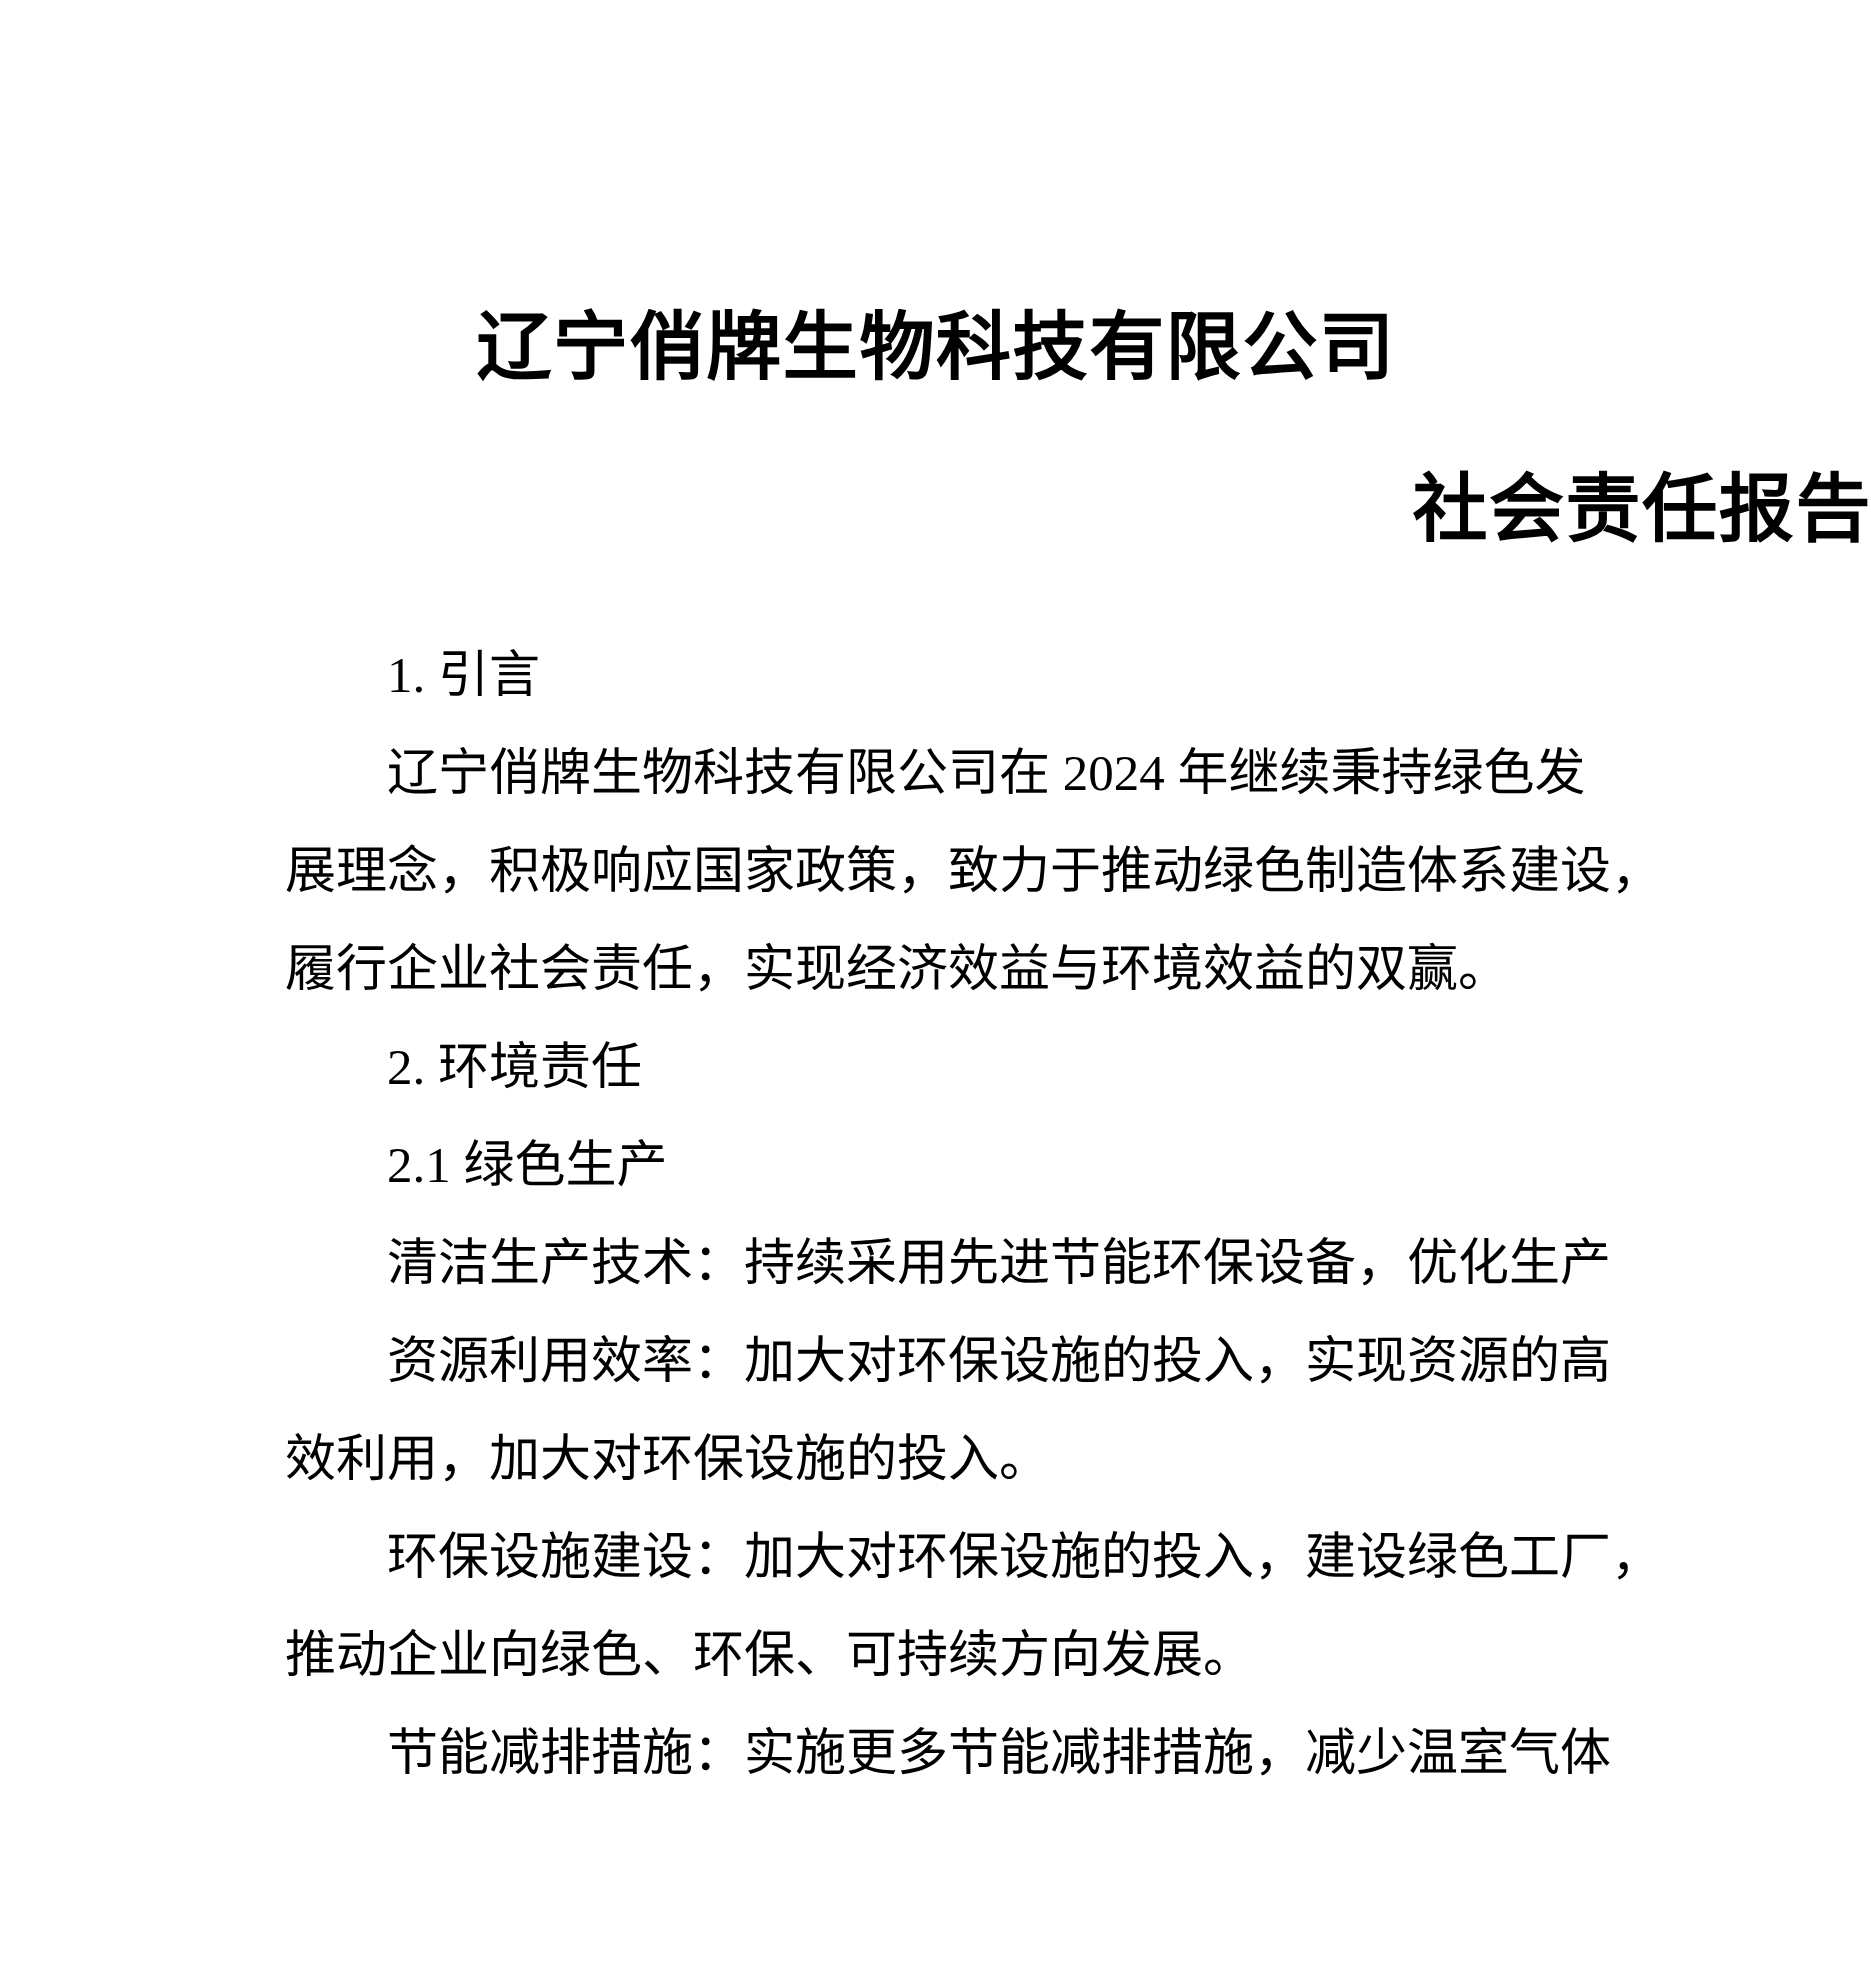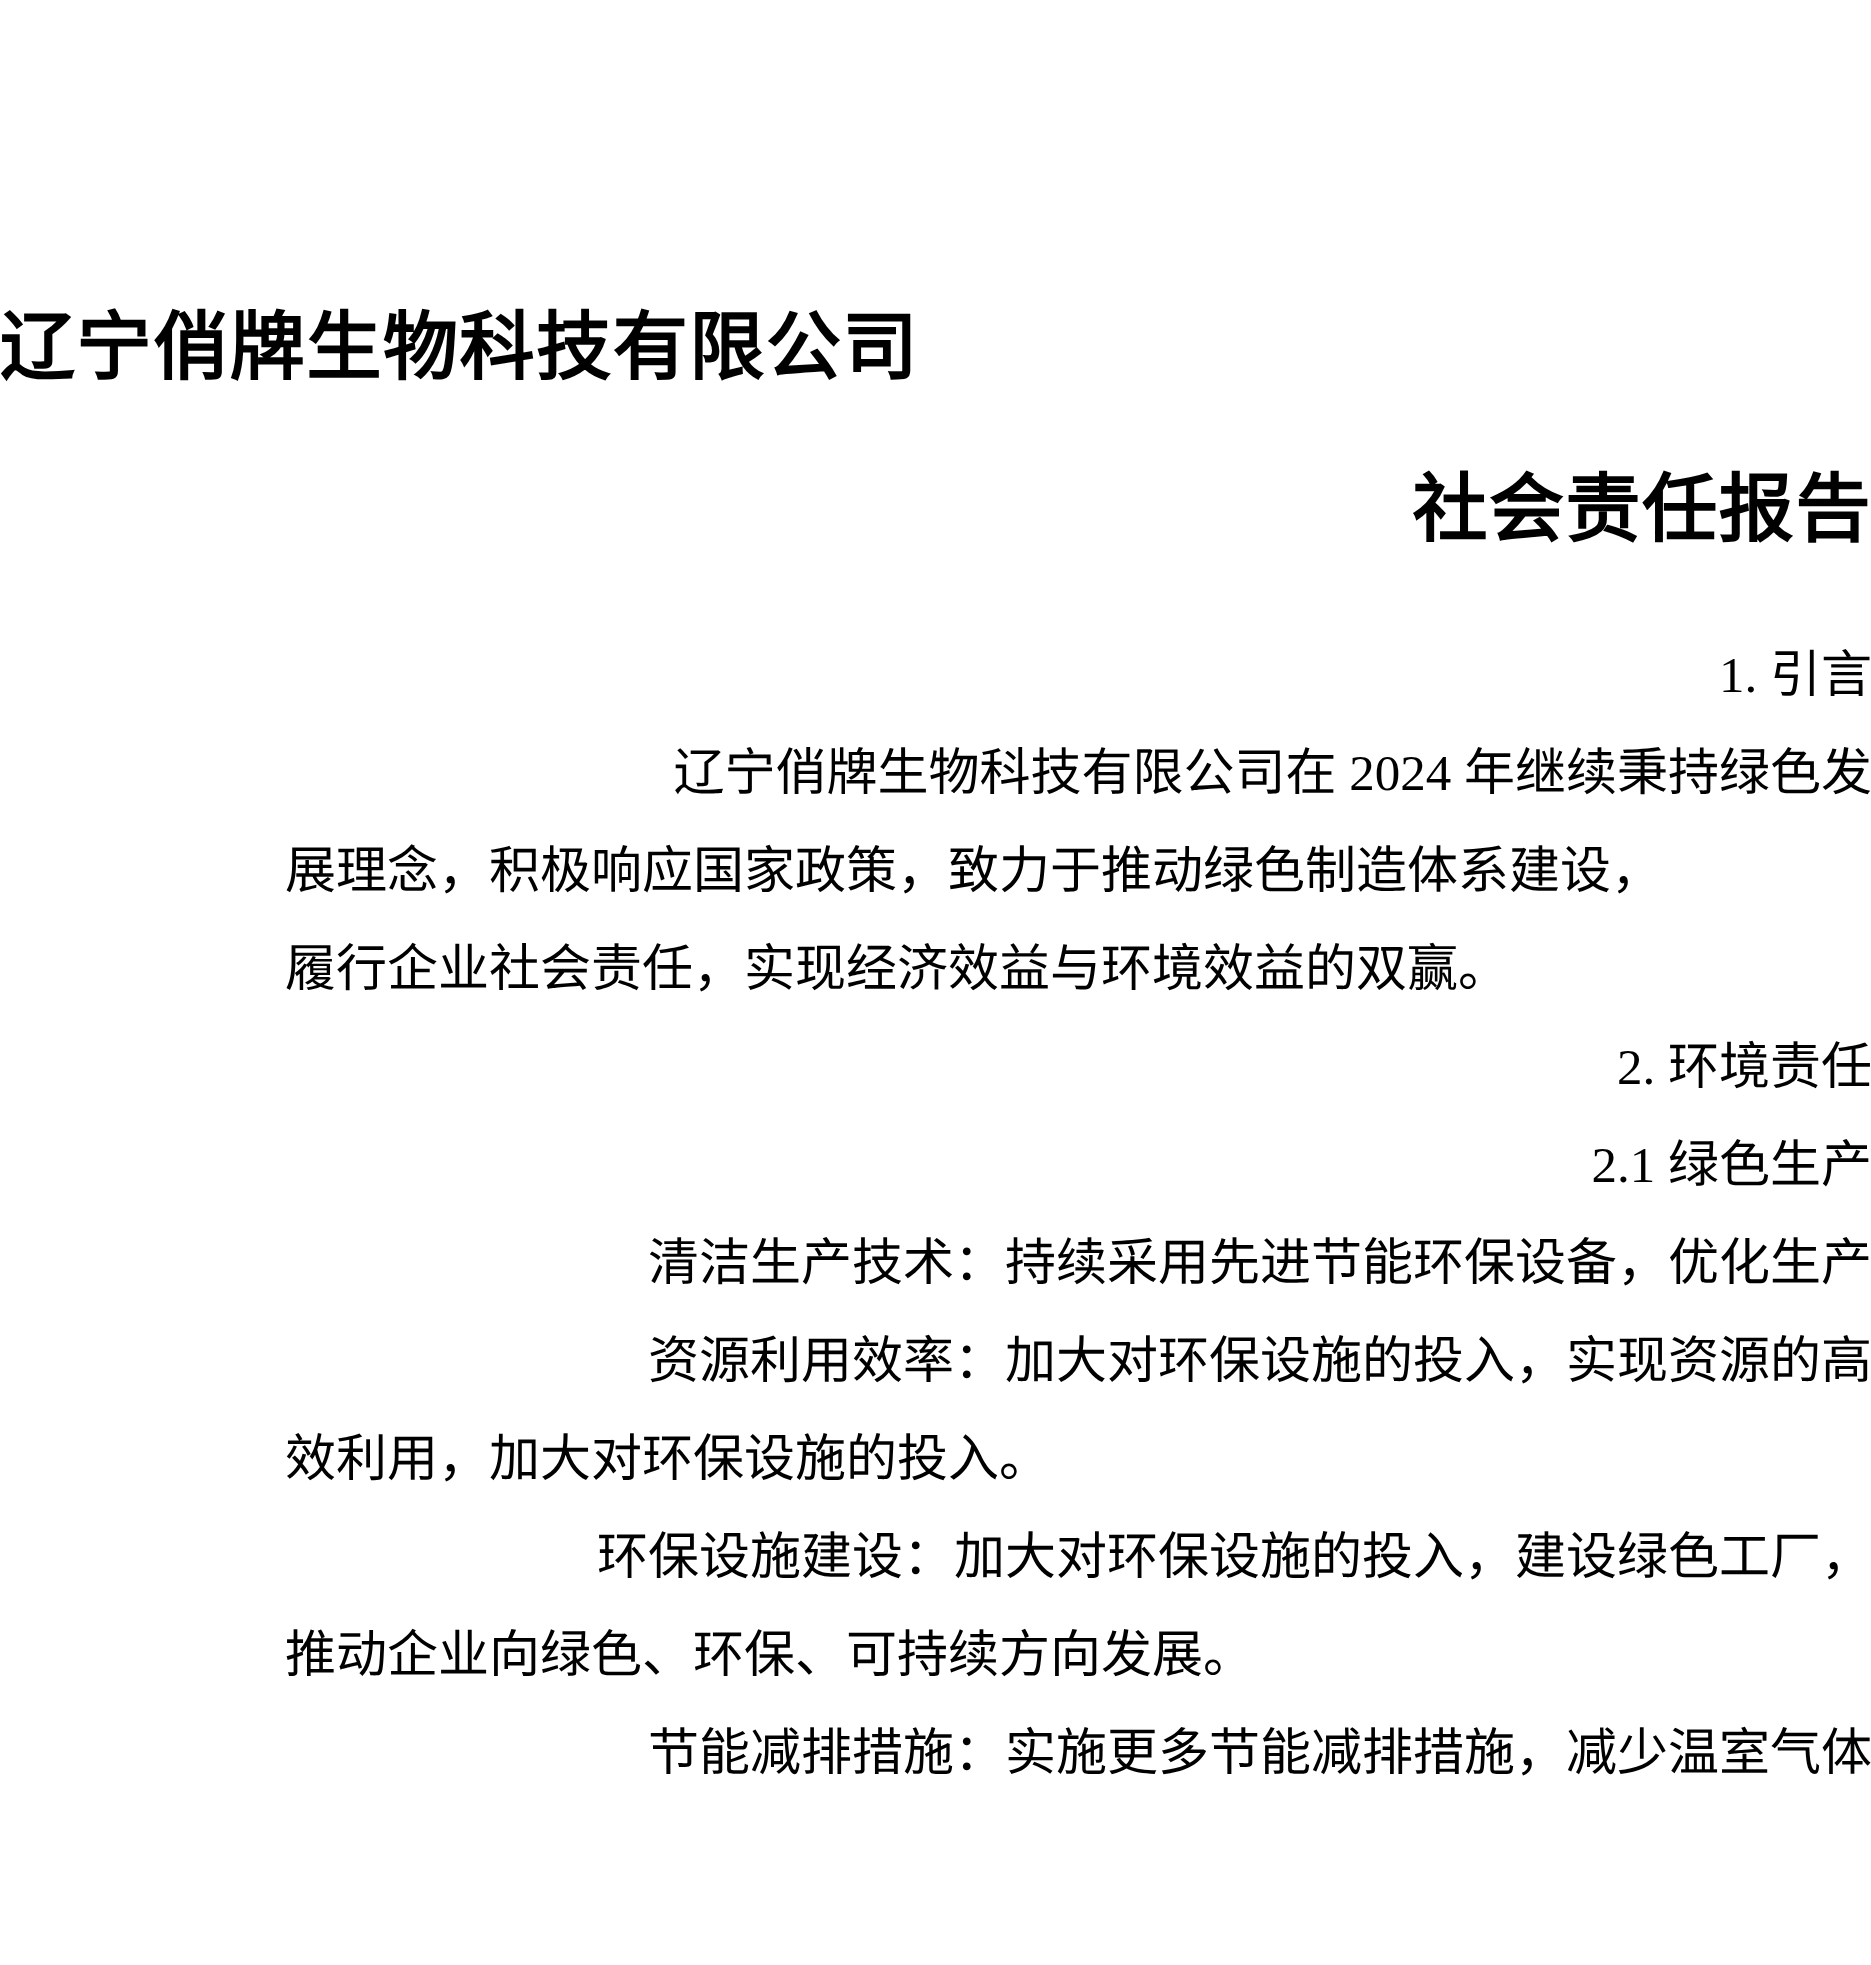--- a/index.html
+++ b/index.html
@@ -13,21 +13,21 @@
     box-sizing: border-box;
     padding-top: 283px;
     overflow: hidden;
     font-family: "Liberation Serif", "DejaVu Serif", serif;
   }
   .doc-title {
     margin: 0;
     font-size: 75px;
     line-height: 130px;
     font-weight: bold;
-    text-align: left;
+    text-align: center;
     letter-spacing: 1.6px;
     white-space: nowrap;
   }
   .doc-subtitle {
     margin: 32px 0 0 8px;
     font-size: 75px;
     line-height: 130px;
     font-weight: bold;
     text-align: right;
     letter-spacing: 1.6px;
@@ -38,21 +38,20 @@
   }
   .line {
     height: 98px;
     line-height: 98px;
     font-size: 51px;
     padding-left: 285px;
     white-space: nowrap;
   }
   .line.indent {
     text-indent: 102px;
-    text-align: right;
   }
 </style>
 </head>
 <body>
 
 <div class="page" style="background: rgb(255, 255, 255); color: rgb(0, 0, 0);">
   <h1 class="doc-title">辽宁俏牌生物科技有限公司</h1>
   <div class="doc-subtitle">社会责任报告</div>
   <div class="doc-body">
       <div class="line indent">1.  引言</div>

